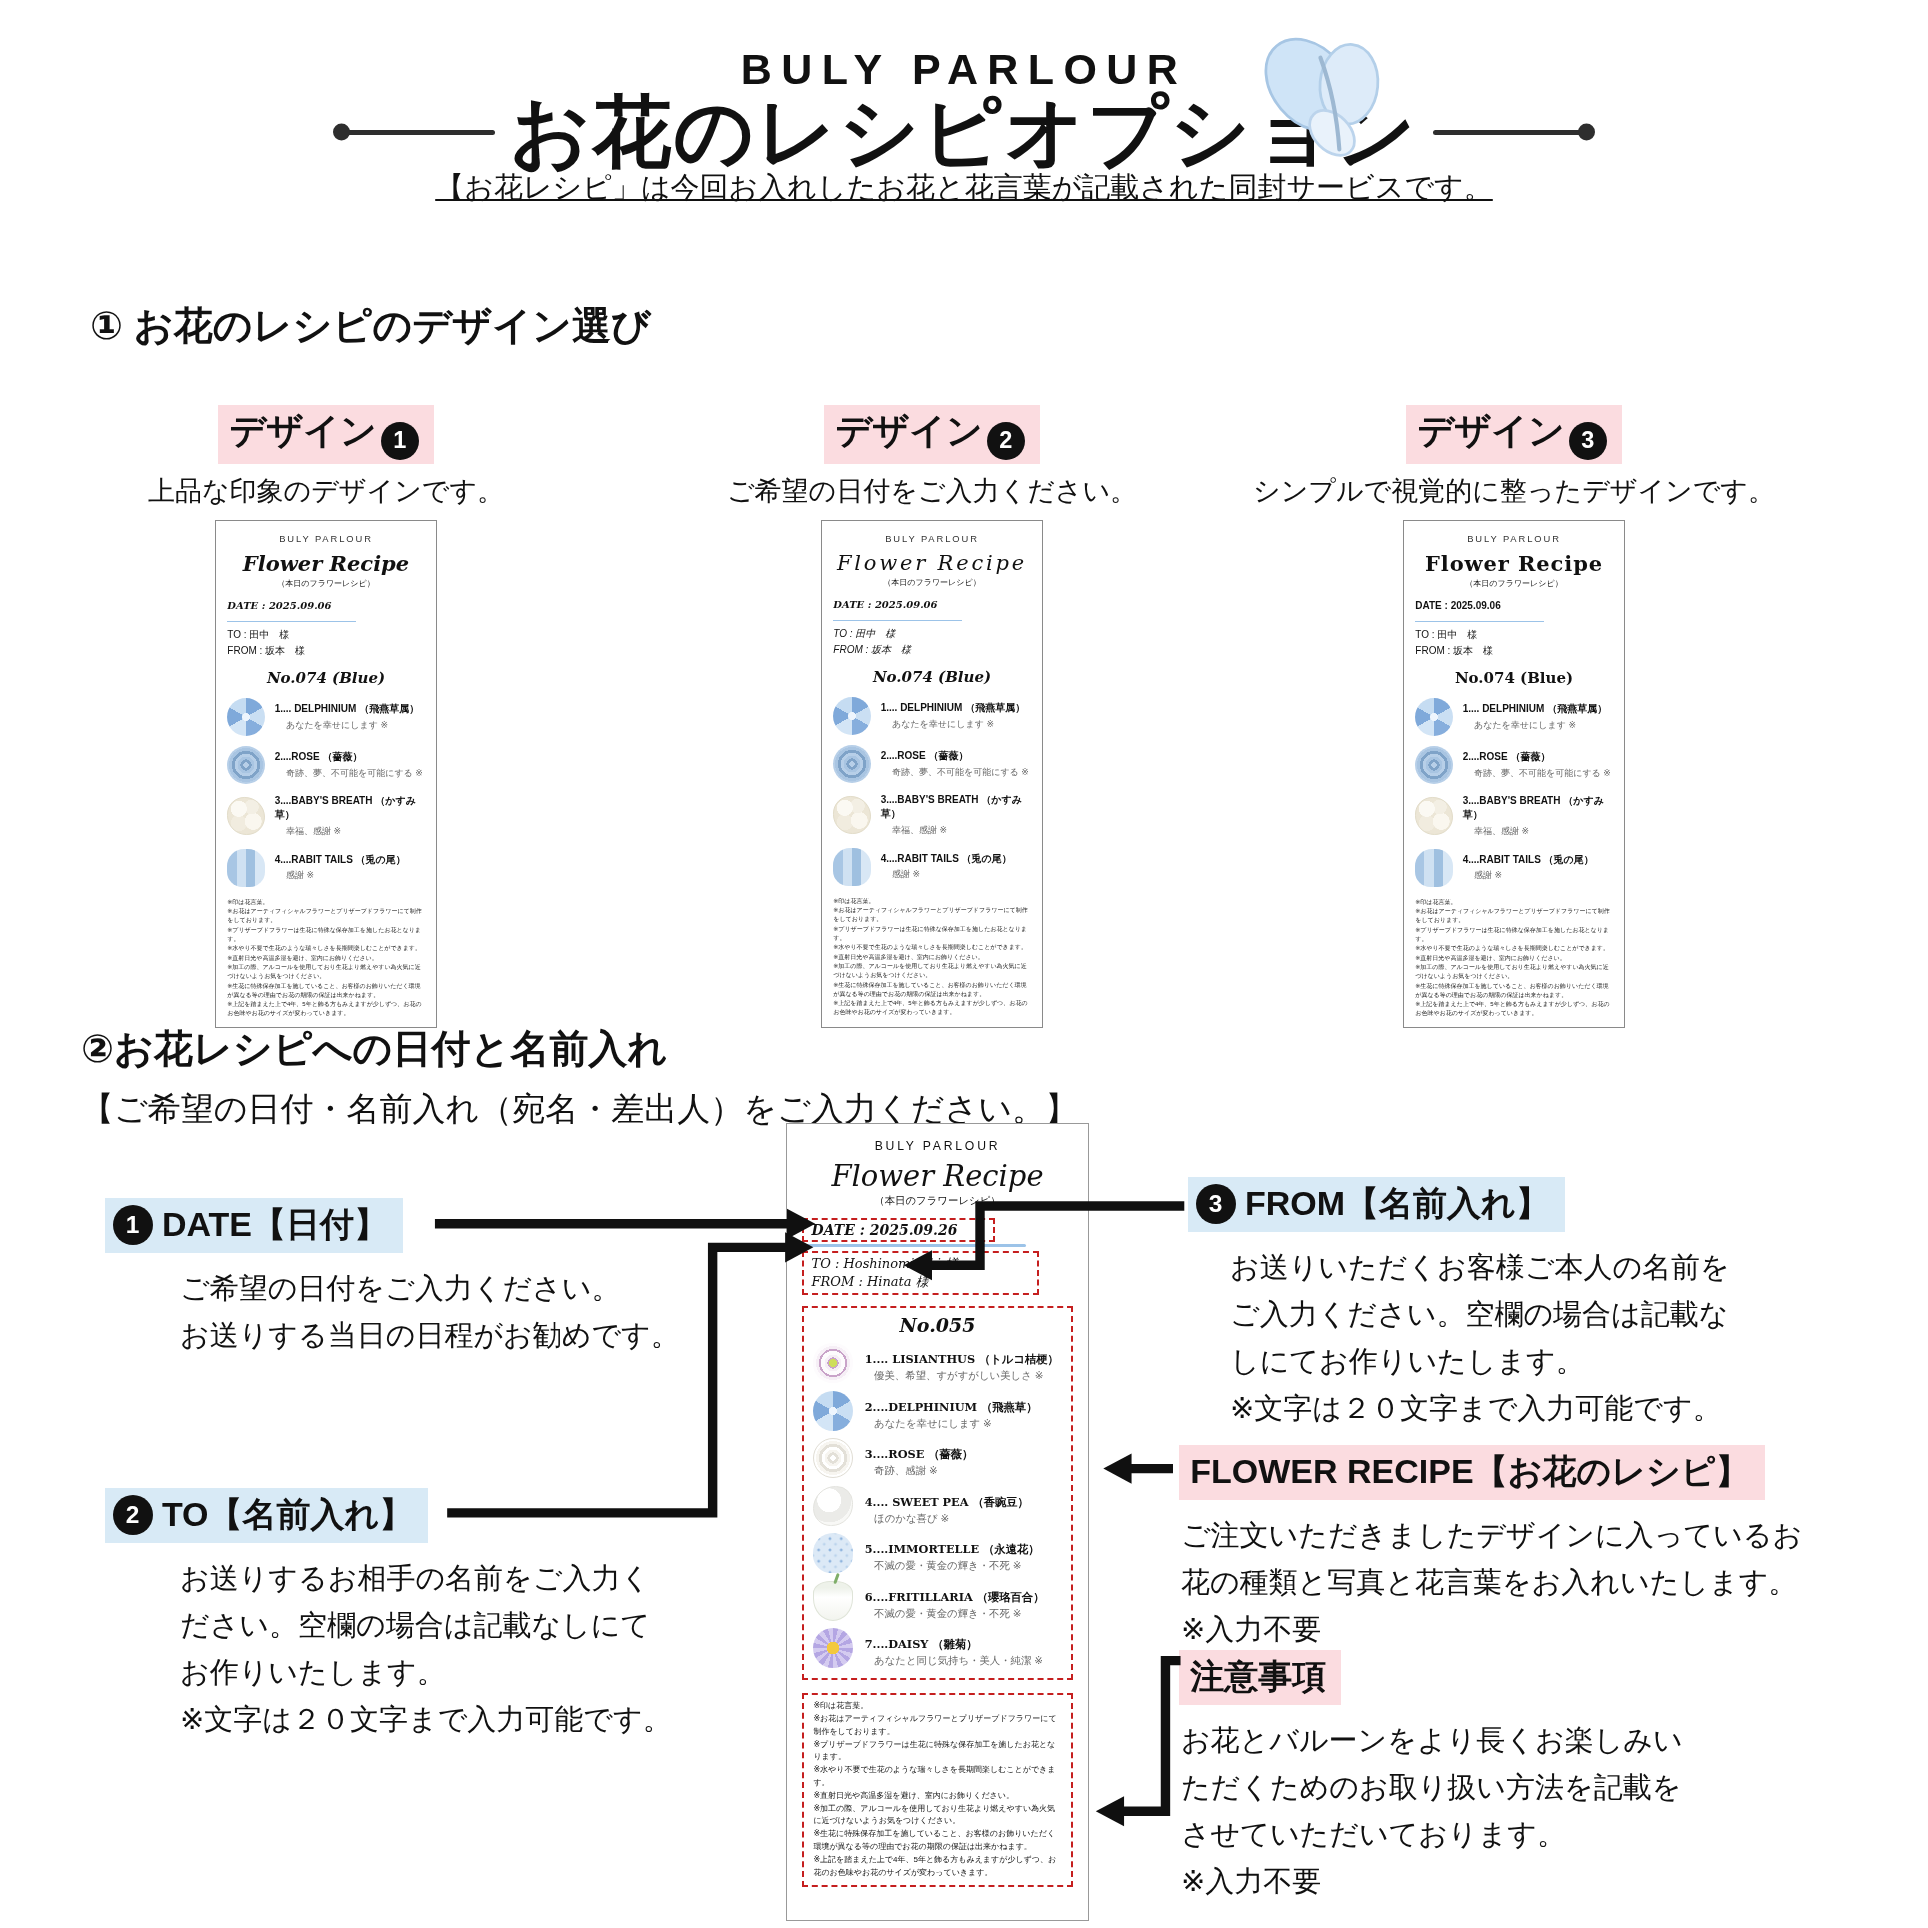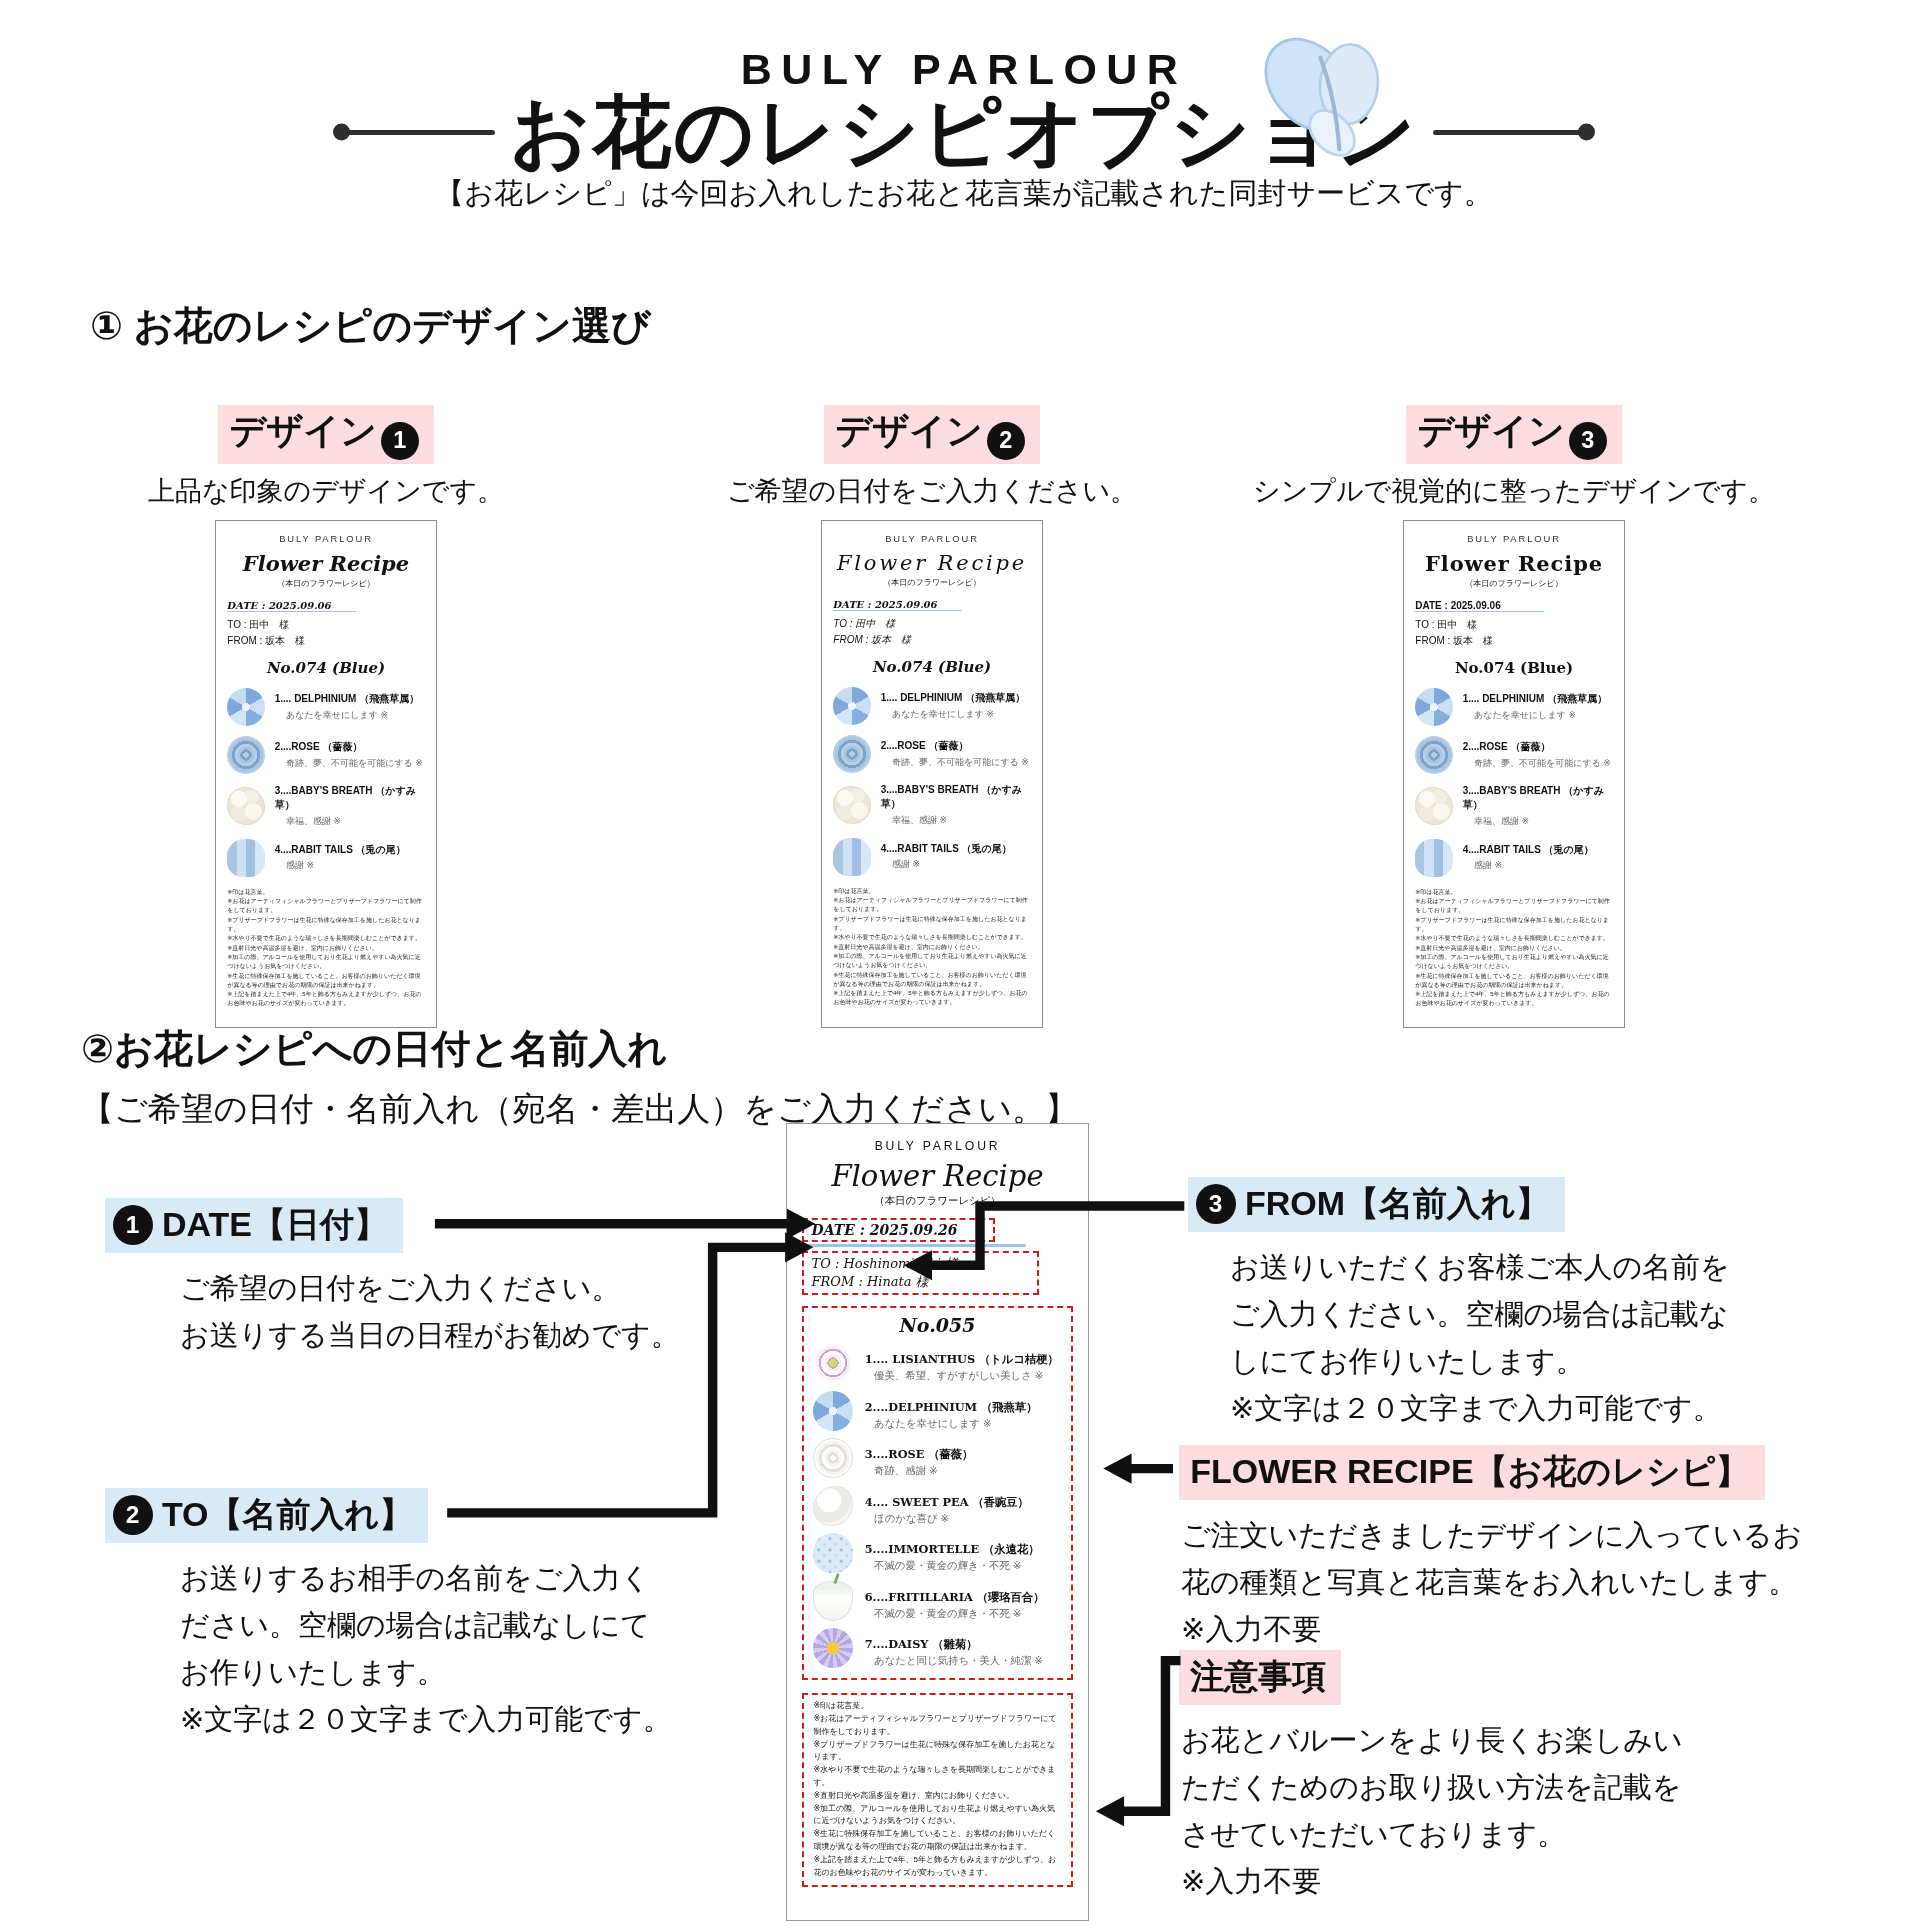--- a/index.html
+++ b/index.html
@@ -12,21 +12,21 @@
   .title-row{position:absolute;top:87px;left:0;width:100%;display:flex;
     align-items:center;justify-content:center;gap:15px;}
   .main-title{font-size:79px;font-weight:800;letter-spacing:1.9px;line-height:1.15;margin:0;}
   .decor{height:5.6px;width:158px;background:#2e2e2e;position:relative;border-radius:2.8px;}
   .decor .dot{position:absolute;top:50%;transform:translateY(-50%);width:17px;height:17px;
     border-radius:50%;background:#2e2e2e;}
   .decor-left .dot{left:-3.8px;}
   .decor-right .dot{right:-3.8px;}
   .butterfly{position:absolute;left:1252px;top:17px;width:165px;height:165px;}
   .subline{position:absolute;left:0;width:100%;text-align:center;font-size:29px;}
-  .sub1{top:174px;} .sub2{top:232px;}
+  .sub1{top:168px;text-decoration:underline;} .sub2{top:232px;}
 
   
   .s-head{position:absolute;font-size:39px;font-weight:800;}
   .s-inst{position:absolute;font-size:33px;}
   .s1-head{left:90px;top:299px;}
   .s1-inst{left:81px;top:354px;}
   .s2-head{left:81px;top:1022px;}
   .s2-inst{left:81px;top:1087px;}
 
   
@@ -42,21 +42,21 @@
 
   
   .mini-card{margin:11.3px auto 0;width:222px;height:508px;border:1.9px solid #8a8a8a;background:#fff;
     padding:7.5px 11.3px;box-sizing:border-box;overflow:hidden;}
   .c-brand{text-align:center;font-size:9.4px;letter-spacing:1.9px;color:#333;margin-top:3.8px;}
   .c-title{text-align:center;font-size:21px;margin-top:7.5px;font-family:"DejaVu Serif","Liberation Serif",serif;}
   .design-1 .c-title{font-style:italic;font-weight:700;}
   .design-2 .c-title{font-style:italic;font-weight:400;letter-spacing:2.8px;}
   .design-3 .c-title{font-weight:700;letter-spacing:0.9px;}
   .c-sub{text-align:center;font-size:8px;margin-top:1.9px;}
-  .c-date{font-size:10px;font-weight:700;margin-top:11.3px;padding-bottom:0;
+  .c-date{font-size:10px;font-weight:700;margin-top:11.3px;padding-bottom:10px;
     border-bottom:1.9px solid #9cc3e8;width:65%;}
   .design-1 .c-date,.design-2 .c-date,
   .design-1 .c-num,.design-2 .c-num{font-family:"DejaVu Serif","Liberation Serif",serif;font-style:italic;}
   .c-to,.c-from{font-size:10px;margin-top:5.6px;}
   .c-from{margin-top:1.9px;}
   .design-2 .c-to,.design-2 .c-from{font-style:italic;}
   .c-num{text-align:center;font-size:15px;margin-top:11.3px;font-weight:700;}
   .design-3 .c-num{font-family:"DejaVu Serif","Liberation Serif",serif;}
   .frow{display:flex;align-items:center;gap:9.4px;margin-top:10.4px;}
   .ftxt{flex:1;}

